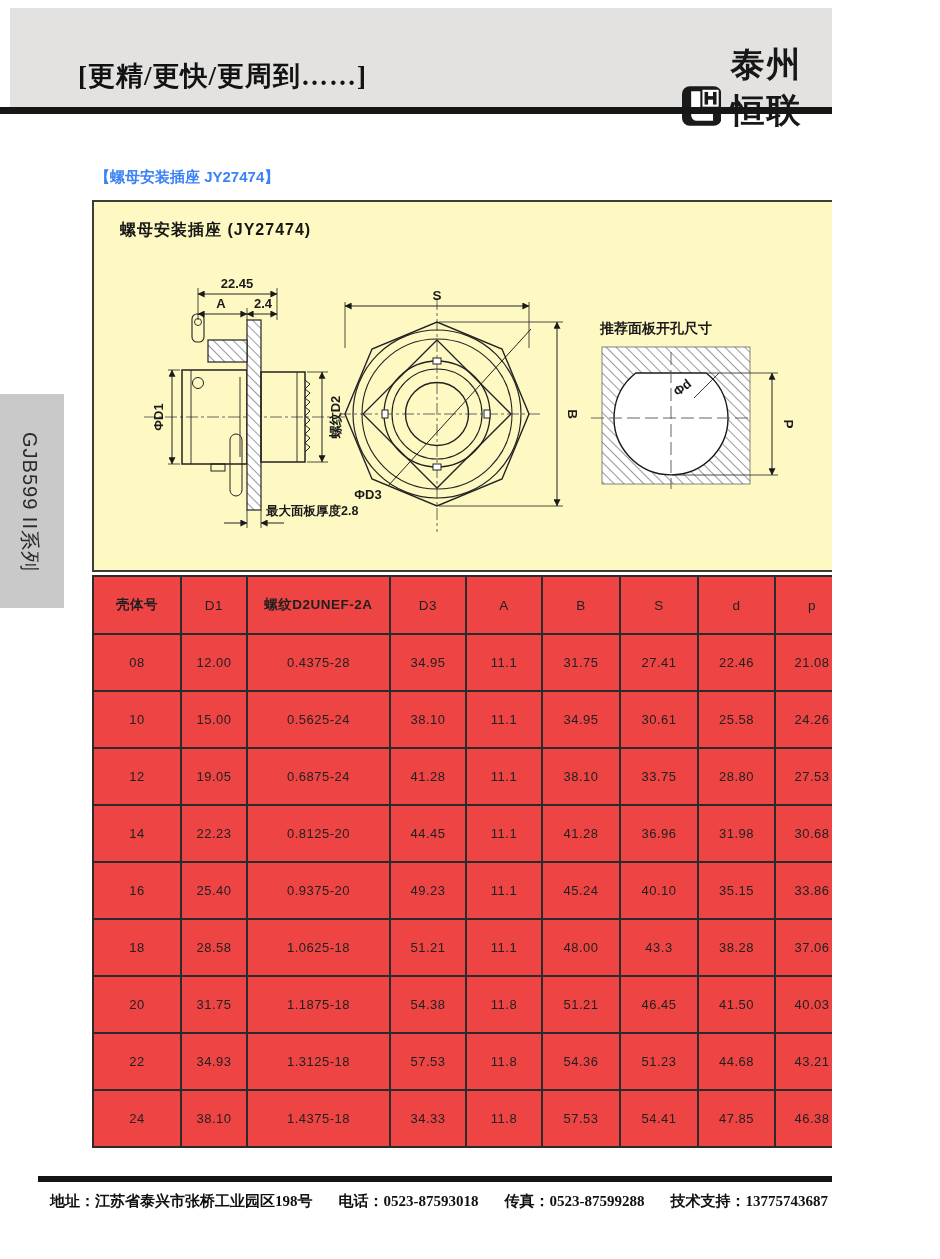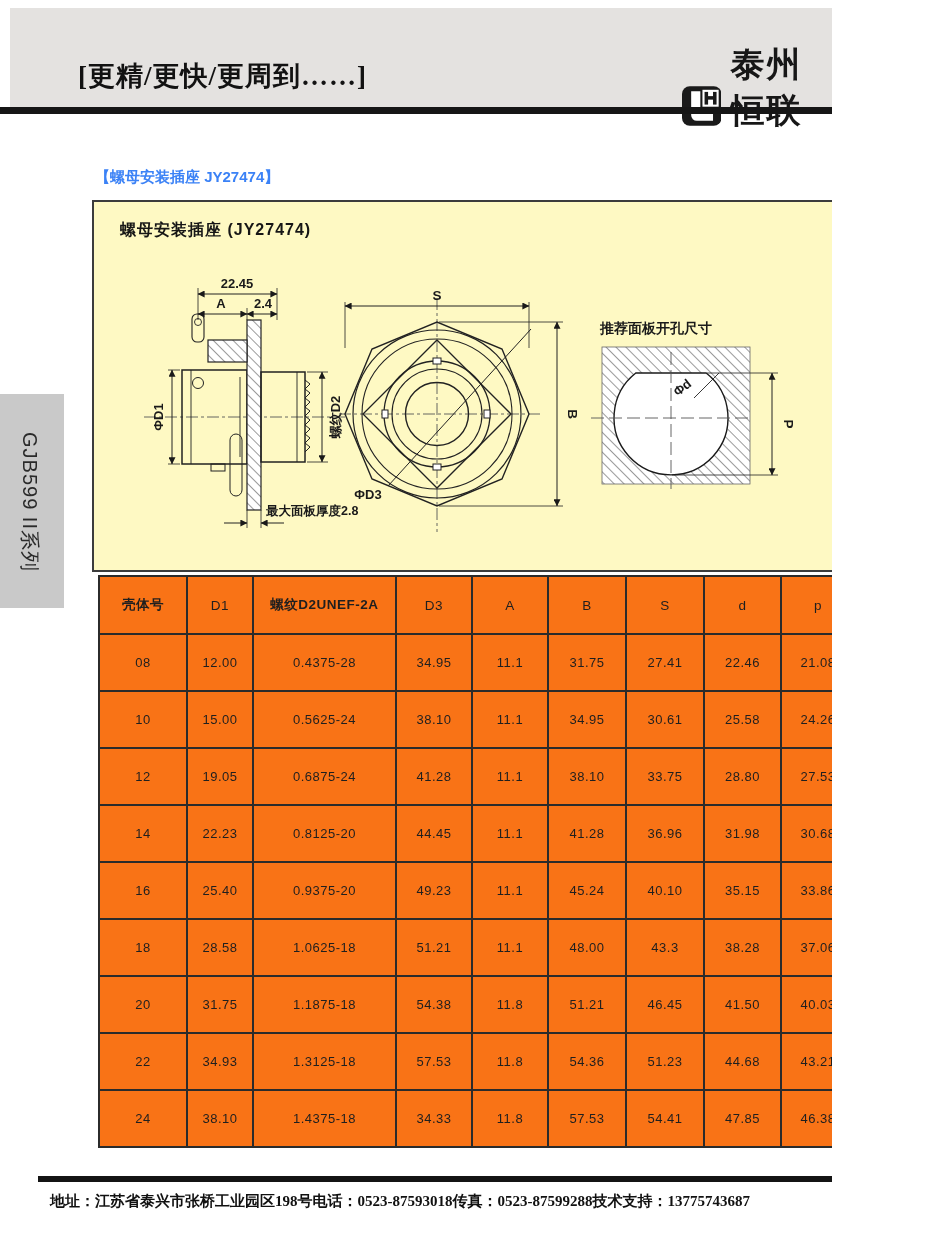--- a/index.html
+++ b/index.html
@@ -19,29 +19,29 @@
   
   .section-title{position:absolute;left:95px;top:168px;font-size:15px;font-weight:700;color:#3b82f6;}
   
   .diagram-box{position:absolute;left:92px;top:200px;width:752px;height:368px;
                border:2px solid #3c3c3c;background:#fef9c3;}
   .diagram-title{position:absolute;left:26px;top:18px;font-size:16px;font-weight:700;
                  letter-spacing:1px;color:#161616;}
   .diagram-box svg{position:absolute;left:0;top:0;}
   
   .spec-table{position:absolute;left:92px;top:575px;border-collapse:collapse;table-layout:fixed;
-              width:756px;background:#f97316;margin-left:6px;}
+              width:756px;background:#ef4444;}
   .spec-table th,.spec-table td{border:2px solid #2b2b2b;text-align:center;vertical-align:middle;
               font-size:13px;color:#1f1f1f;letter-spacing:0.5px;padding:0;}
   .spec-table th{height:56px;font-weight:400;font-size:13.5px;}
   .spec-table th.hdr-cjk{font-weight:700;}
   .spec-table td{height:55px;}
   
   .bar-bottom{position:absolute;left:38px;top:1176px;width:846px;height:6px;background:#141414;}
-  .footer{position:absolute;left:50px;top:1192px;width:840px;display:flex;
+  .footer{position:absolute;left:50px;top:1192px;width:840px;display:flex;column-gap:26px;
           font-family:"Liberation Serif",serif;font-size:15px;font-weight:700;color:#111;
           white-space:nowrap;}
   svg text{font-family:"Liberation Sans",sans-serif;fill:#1a1a1a;}
 </style>
 </head>
 <body>
 
 <div class="page">
 
   <div class="header-band"></div>

